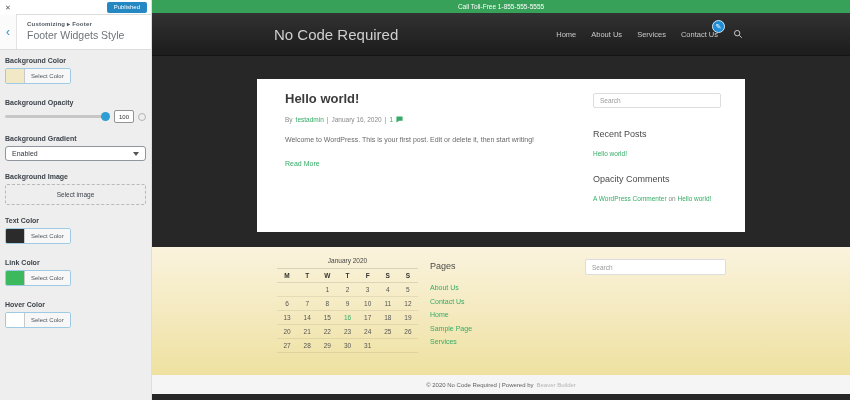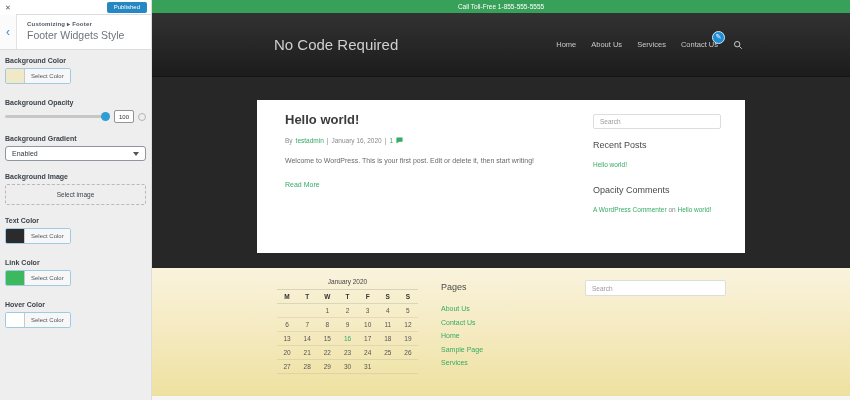--- a/index.html
+++ b/index.html
@@ -42,21 +42,21 @@
     font-size:7px; color:#32373c; cursor:pointer; }
   .select-caret { width:0; height:0; border-left:3px solid transparent;
     border-right:3px solid transparent; border-top:4px solid #555; }
   .image-drop { height:21px; border:1px dashed #b9b9b9; border-radius:2px; display:flex;
     align-items:center; justify-content:center; font-size:6.5px; color:#3c434a; cursor:pointer; }
 
   
   .preview { position:absolute; left:152px; top:0; width:698px; height:400px; background:#272727; }
   .pv-topbar { height:13px; background:#38a159; color:#fff; font-size:6.5px;
     display:flex; align-items:center; justify-content:center; }
-  .pv-header { height:64px; background:linear-gradient(180deg,#323232,#1c1c1c);
+  .pv-header { height:43px; background:linear-gradient(180deg,#323232,#1c1c1c);
     border-bottom:1px solid #141414; position:relative;padding-left:7px; }
   .pv-header-inner { position:absolute; left:105px; right:105px; top:0; bottom:0;
     display:flex; align-items:center; justify-content:space-between; }
   .site-title { font-size:15px; color:#cfcfcf; padding-left:17px; font-weight:400; cursor:pointer; }
   .site-nav { display:flex; align-items:center; gap:15px; position:relative; padding-right:2px; }
   .nav-link { font-size:7.5px; color:#c9c9c9; cursor:pointer; }
   .edit-bubble { position:absolute; right:20px; top:-9px; width:13px; height:13px;
     background:#1f8dd6; border:1px solid #cfe7f5; border-radius:50%; color:#fff; font-size:7px;
     display:flex; align-items:center; justify-content:center; cursor:pointer; z-index:3; }
   .hdr-search { color:#d5d5d5; display:flex; align-items:center; cursor:pointer; }
@@ -67,37 +67,37 @@
   .post-title { font-size:13px; color:#3c3c3c; font-weight:700; margin-bottom:10px; cursor:pointer; }
   .post-meta { display:flex; align-items:center; gap:3px; font-size:6.5px; color:#8a8a8a; margin-bottom:13px; }
   .green-link { color:#35ab66; cursor:pointer; }
   .post-body { font-size:7px; color:#6a6a6a; margin-bottom:9px; }
   .read-more { font-size:7px; color:#35ab66; cursor:pointer; }
   .widget-col { position:absolute; left:336px; top:10px; width:128px; }
   .pv-search { width:128px; height:15px; border:1px solid #ddd; border-radius:2px;
     font-size:6.5px; color:#555; padding:0 6px; background:#fff; }
   .pv-search::placeholder { color:#9a9a9a; }
   .widget-h { font-size:9px; color:#4a4a4a; font-weight:400; }
-  .w-recent-posts { margin-top:11px; }
+  .w-recent-posts { margin-top:21px; }
   .w-link { font-size:6.5px; margin-top:11px; }
   .w-recent-comments { margin-top:17px; }
   .comment-line { font-size:6.5px; margin-top:11px; color:#8a8a8a; }
 
   .pv-footer { position:relative; height:128px;
     background:linear-gradient(180deg,#faf3dd 0%,#f4e9bd 55%,#eee1a0 100%); }
   .pv-footer-inner { position:absolute; left:105px; right:105px; top:0; bottom:0; }
   .cal-widget { position:absolute; left:20px; top:10px; width:141px; }
   .cal-caption { text-align:center; font-size:6.5px; color:#444; margin-bottom:4px; }
   .cal-table { width:100%; border-collapse:collapse; border-top:1px solid rgba(0,0,0,0.12); }
   .cal-table th { font-size:6.5px; color:#333; font-weight:700; padding:3px 0;
     border-bottom:1px solid rgba(0,0,0,0.10); text-align:center; }
   .cal-table td { font-size:6.5px; color:#555; padding:3px 0; text-align:center;
     border-bottom:1px solid rgba(0,0,0,0.07); }
   .cal-table td.cal-link { color:#35ab66; cursor:pointer; }
-  .pages-widget { position:absolute; left:184px; top:14px; }
+  .pages-widget { position:absolute; left:173px; top:14px; }
   .pages-title { margin-bottom:0; }
   .pages-list { list-style:none; margin-top:13px; }
   .pages-list li { font-size:7px; margin-bottom:6.5px; }
   .ft-search { position:absolute; left:328px; top:12px; width:141px; height:16px;
     border:1px solid #ddd; border-radius:2px; font-size:6.5px; color:#555; padding:0 6px; background:#fff; }
   .ft-search::placeholder { color:#9a9a9a; }
 
   .pv-bottombar { height:19px; background:#f5f5f5; display:flex; align-items:center;
     justify-content:center; font-size:6px; color:#5f5f5f; }
   .bb-link { color:#b5b5b5; margin-left:3px; cursor:pointer; }

